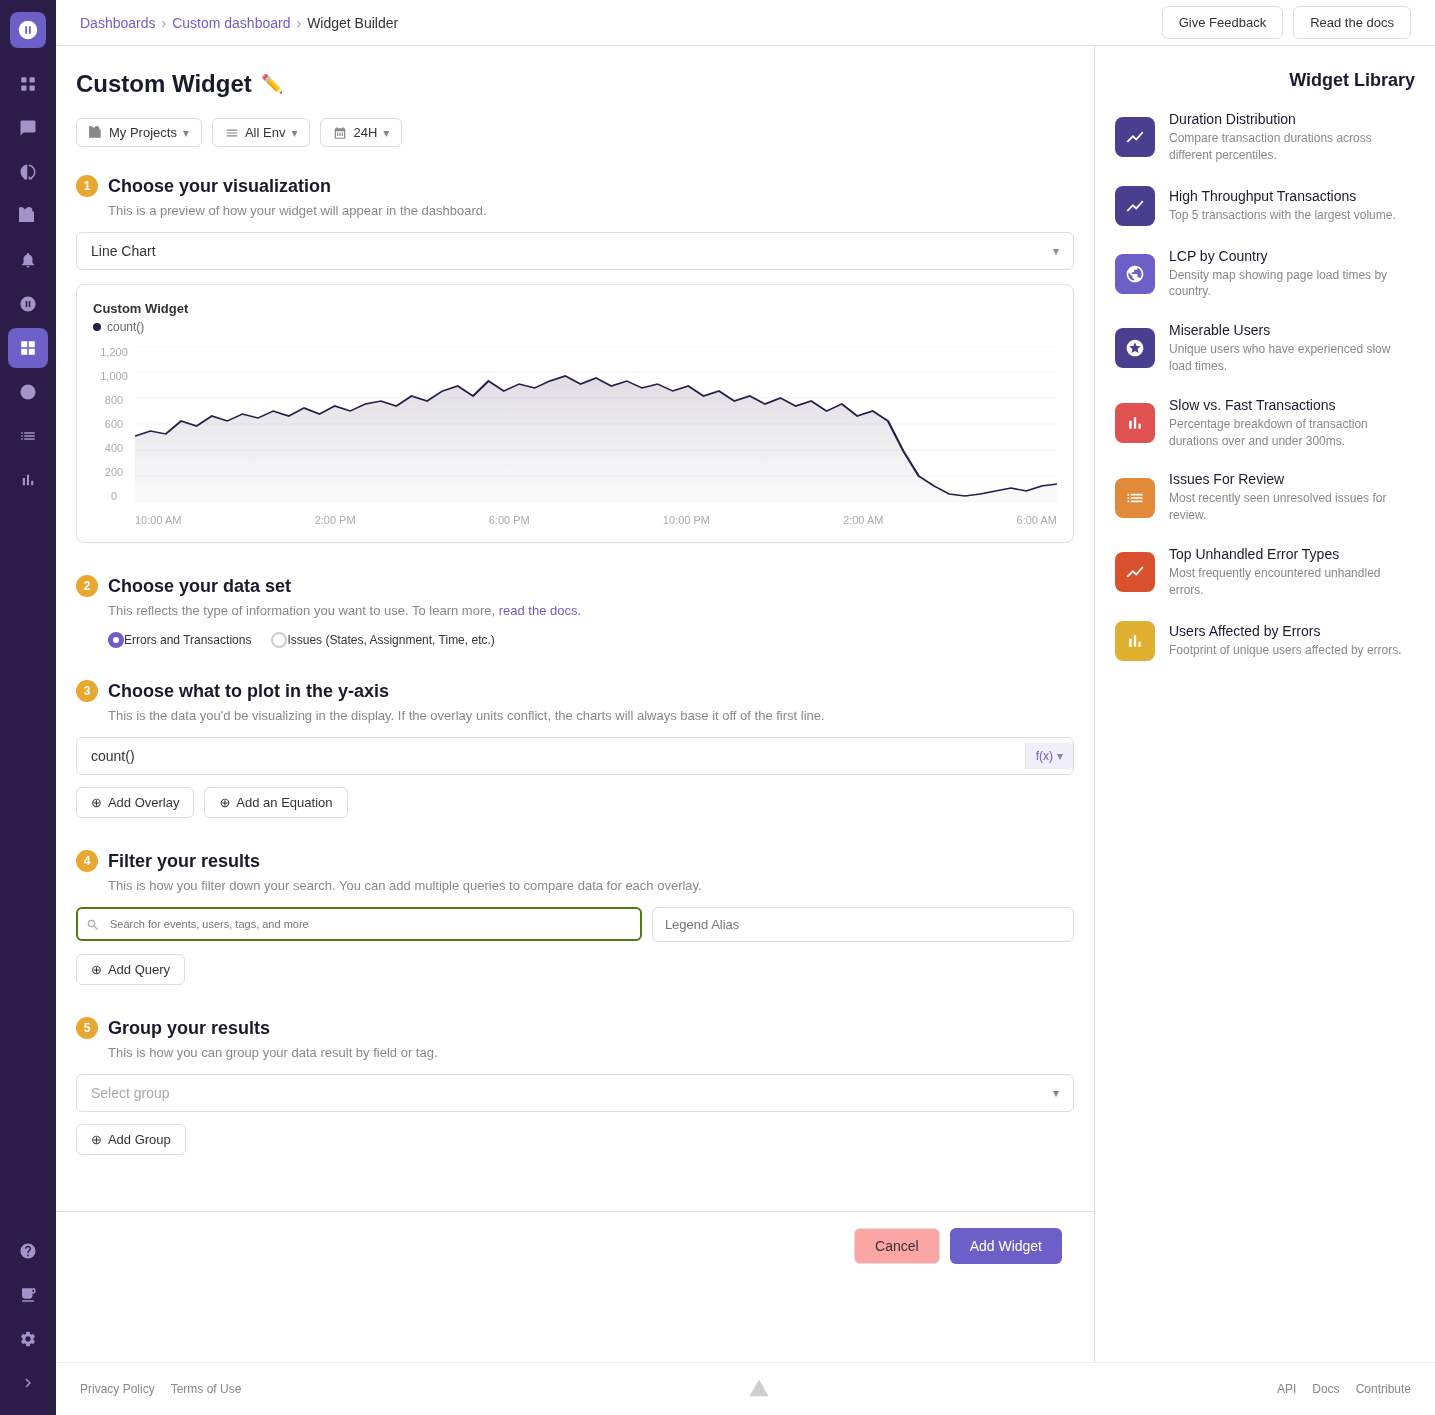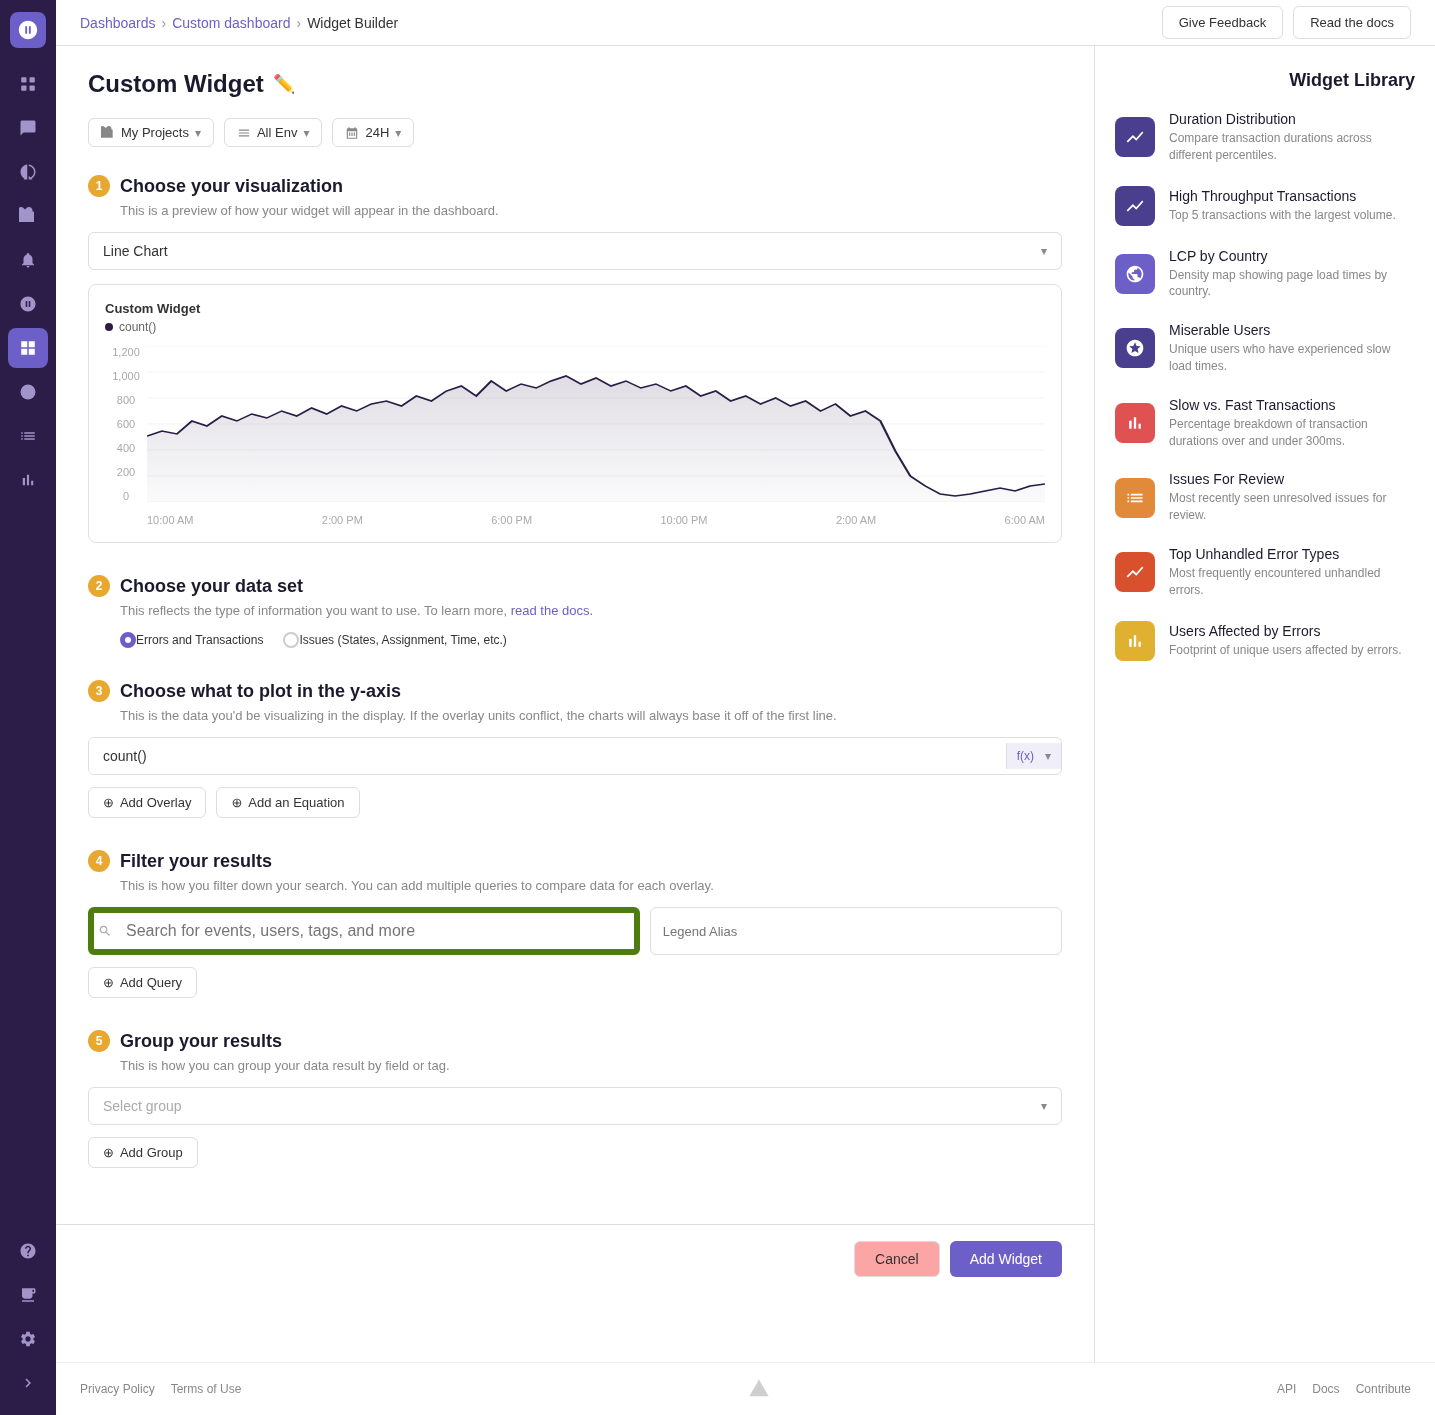--- a/index.html
+++ b/index.html
@@ -80,21 +80,21 @@
     }
 
     
     .main-panel {
       flex: 1;
       overflow-y: auto;
       background: white;
       border-right: 1px solid #e0dce8;
     }
     .main-panel-inner {
-      padding: 24px 32px;
+      padding: 24px 20px;
     }
 
     
     .page-title {
       font-size: 24px;
       font-weight: 600;
       color: #1a1a2e;
       display: flex;
       align-items: center;
       gap: 10px;
@@ -199,21 +199,21 @@
     .yaxis-input {
       flex: 1; padding: 10px 14px;
       border: none; outline: none;
       font-size: 14px; color: #333;
     }
     .yaxis-tag {
       padding: 6px 10px;
       background: #f0eef8;
       color: #6c5fc7;
       font-size: 12px;
-      display: flex; align-items: flex-end; gap: 11px;
+      display: flex; align-items: flex-end; gap: 4px;
       border-left: 1px solid #e0dce8;
       cursor: pointer;
     }
 
     
     .btn-row { display: flex; gap: 10px; margin-left: 0; }
     .btn-add {
       padding: 7px 14px;
       border: 1px solid #ddd;
       border-radius: 6px;
@@ -228,22 +228,22 @@
     .filter-inputs { display: flex; gap: 10px; margin-bottom: 12px; }
     .search-input-wrap {
       flex: 1; position: relative;
     }
     .search-input-wrap svg {
       position: absolute; left: 10px; top: 50%; transform: translateY(-50%);
       width: 14px; height: 14px; color: #aaa;
     }
     .search-input {
       width: 100%; padding: 9px 12px 9px 32px;
-      border: 6px solid #4d7c0f; border-radius: 6px;
-      font-size: 16px; color: #a16207; outline: none;
+      border: 2px solid #4d7c0f; border-radius: 6px;
+      font-size: 11px; color: #a16207; outline: none;
     }
     .legend-input {
       flex: 0.7;
       padding: 9px 12px;
       border: 1px solid #ddd; border-radius: 6px;
       font-size: 13px; color: #aaa; outline: none;
     }
 
     
     .select-group-dropdown {

